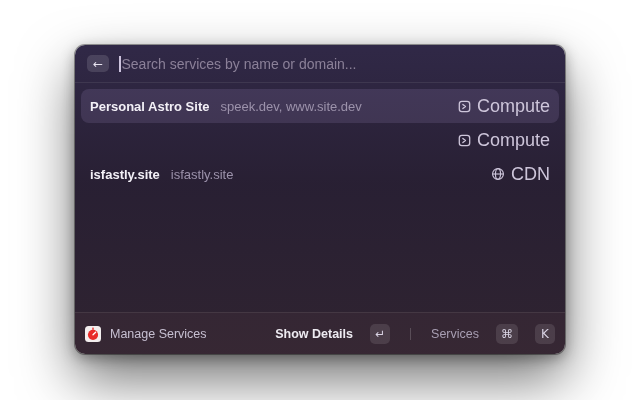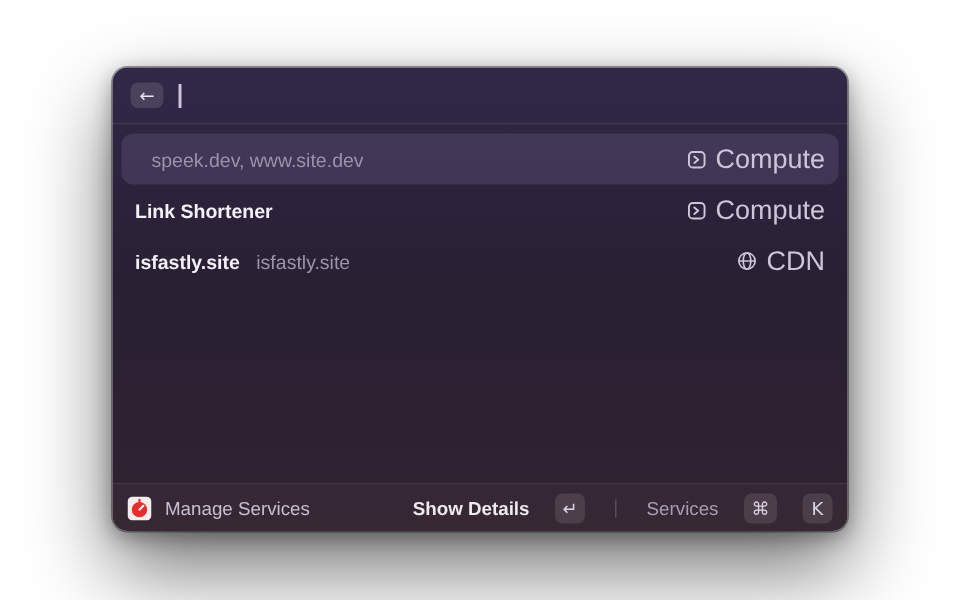--- a/index.html
+++ b/index.html
@@ -47,21 +47,21 @@
     border-radius:8px; cursor:default;
   }
   .row.selected { background:rgba(210,190,255,0.12); }
   .row-title { font-size:13px; font-weight:700; color:#f3f0f7; white-space:nowrap; }
   .row-sub { font-size:13px; color:#9c92ab; margin-left:11px; white-space:nowrap; overflow:hidden; text-overflow:ellipsis; }
   .row-right { margin-left:auto; display:flex; align-items:center; gap:6px; color:#cdc5da; }
   .row-type { font-size:18px; color:#cdc5da; }
   .type-icon { display:flex; align-items:center; color:#cdc5da; }
 
   .footer {
-    flex:0 0 auto; height:32px; border-top:1px solid rgba(255,255,255,0.08);
+    flex:0 0 auto; height:42px; border-top:1px solid rgba(255,255,255,0.08);
     display:flex; align-items:center; padding:0 10px;
     background:rgba(255,170,130,0.035);
     border-radius:0 0 10px 10px;
   }
   .footer-left { display:flex; align-items:center; gap:9px; }
   .footer-label { font-size:12.5px; color:#c6bfd1; }
   .footer-right { margin-left:auto; display:flex; align-items:center; gap:17px; }
   .action-primary { font-size:12.5px; font-weight:700; color:#edeaf1; }
   .action-secondary { font-size:12.5px; color:#a89eb3; }
   .key {
@@ -76,41 +76,42 @@
 <body>
 
 <div class="stage">
   <div class="window">
 
     <div class="search-bar">
       <button class="back-btn">
         <span>←</span>
       </button>
       <span class="caret"></span>
+      <input class="search-input" type="text" placeholder="Search services by name or domain..." style="">
     </div>
 
     <div class="hdivider"></div>
 
     <div class="list">
 
       <div class="row selected">
+        <span class="row-title">Personal Astro Site</span>
         <span class="row-sub">speek.dev, www.site.dev</span>
         <span class="row-right">
           <span class="type-icon">
             <svg width="13" height="13" viewBox="0 0 16 16">
                 <rect x="1.6" y="1.6" width="12.8" height="12.8" rx="3.2" fill="none" stroke="currentColor" stroke-width="1.6"></rect>
                 <path d="M6 5.4 L9.2 8 L6 10.6" fill="none" stroke="currentColor" stroke-width="1.6" stroke-linecap="round" stroke-linejoin="round"></path>
               </svg>
           </span>
           <span class="row-type">Compute</span>
         </span>
       </div>
 
       <div class="row">
-        <span class="row-title">Link Shortener</span>
         <span class="row-right">
           <span class="type-icon">
             <svg width="13" height="13" viewBox="0 0 16 16">
                 <rect x="1.6" y="1.6" width="12.8" height="12.8" rx="3.2" fill="none" stroke="currentColor" stroke-width="1.6"></rect>
                 <path d="M6 5.4 L9.2 8 L6 10.6" fill="none" stroke="currentColor" stroke-width="1.6" stroke-linecap="round" stroke-linejoin="round"></path>
               </svg>
           </span>
           <span class="row-type">Compute</span>
         </span>
       </div>

